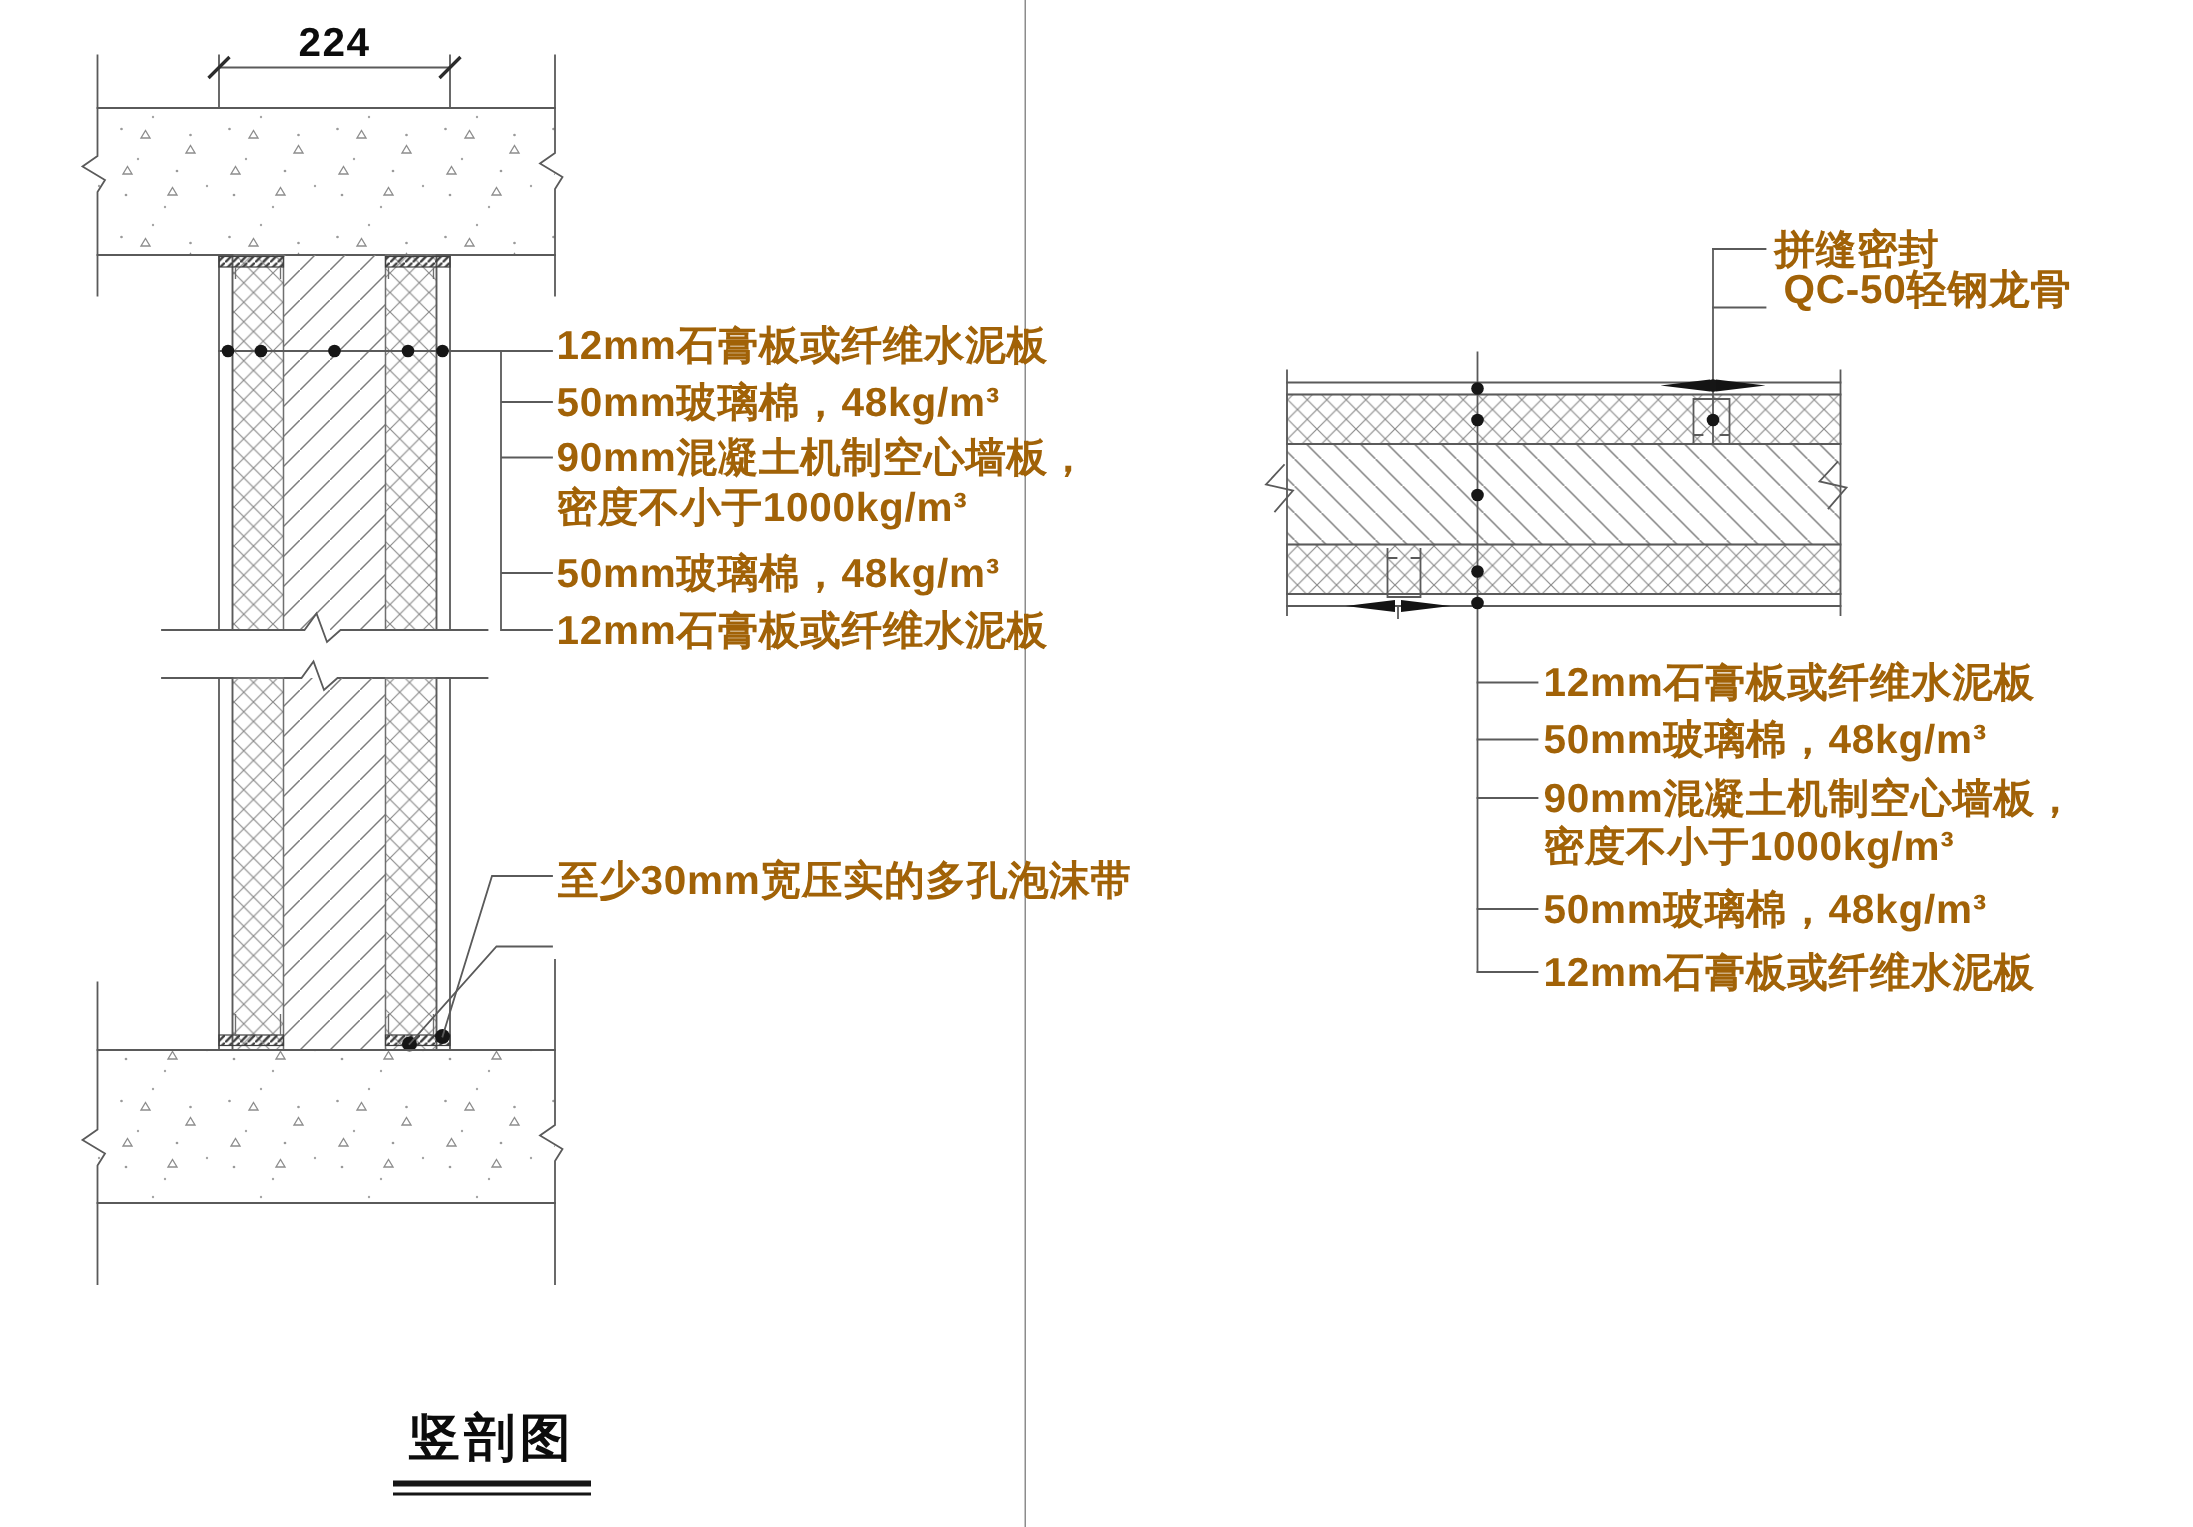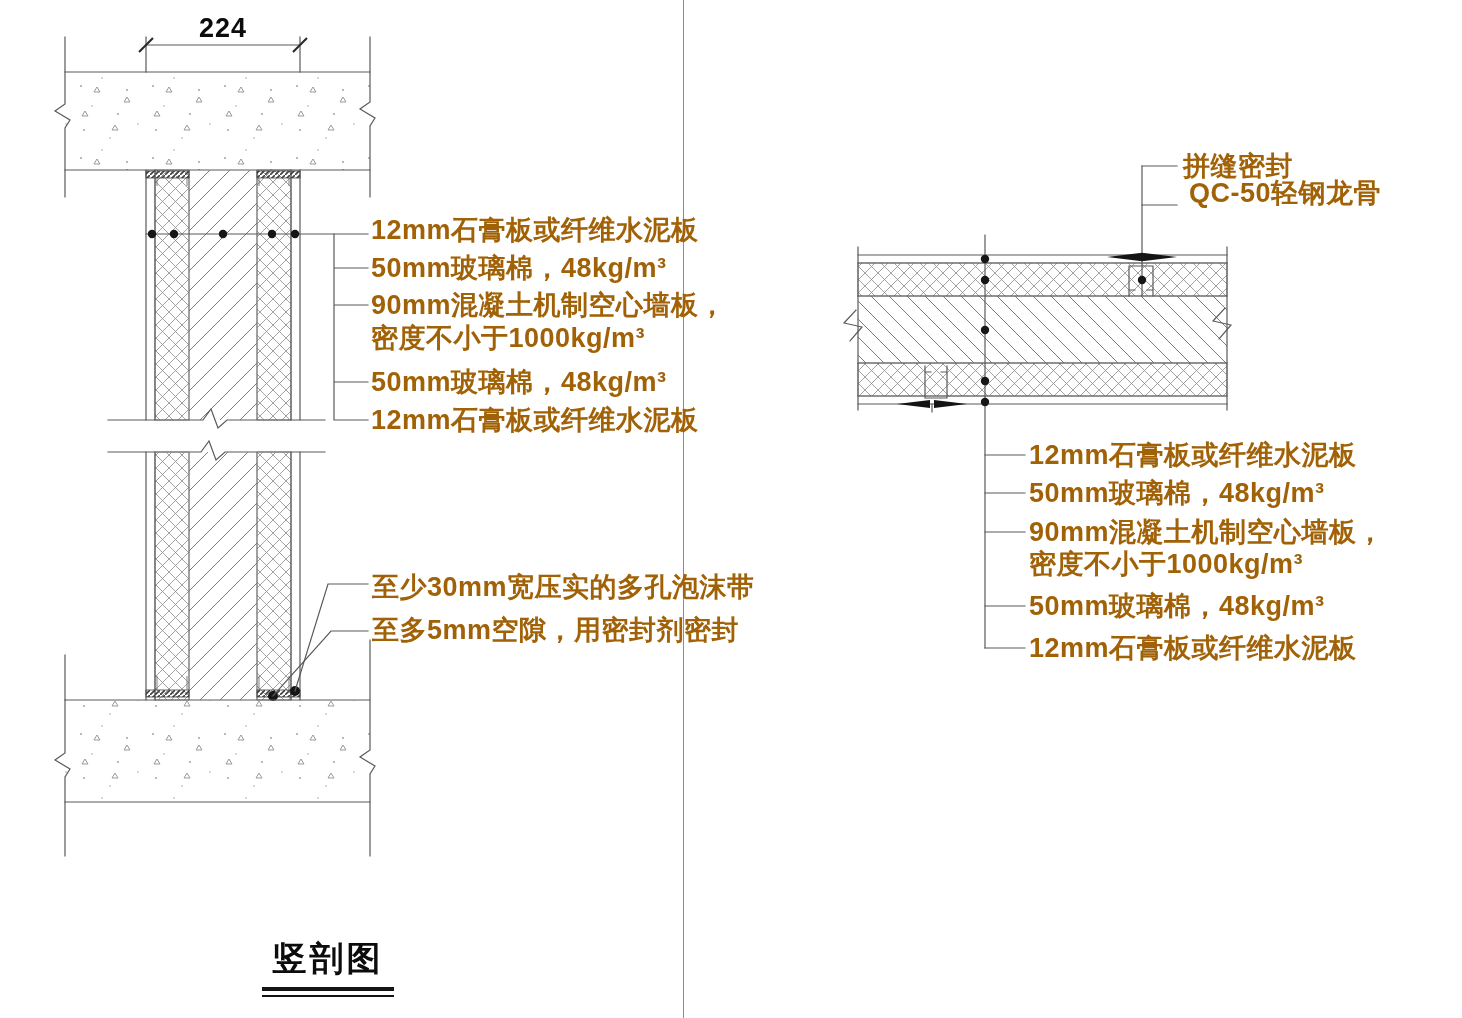--- a/index.html
+++ b/index.html
@@ -199,21 +199,20 @@
   <div class="dim-label" style="left:146px;top:13px;width:154px;">224</div>
 
   <div class="callout" style="left:371px;top:217px;">12mm石膏板或纤维水泥板</div>
   <div class="callout" style="left:371px;top:255px;">50mm玻璃棉，48kg/m³</div>
   <div class="callout" style="left:371px;top:292px;">90mm混凝土机制空心墙板，</div>
   <div class="callout" style="left:371px;top:325px;">密度不小于1000kg/m³</div>
   <div class="callout" style="left:371px;top:369px;">50mm玻璃棉，48kg/m³</div>
   <div class="callout" style="left:371px;top:407px;">12mm石膏板或纤维水泥板</div>
 
   <div class="callout" style="left:372px;top:574px;">至少30mm宽压实的多孔泡沫带</div>
-  <div class="callout" style="left:372px;top:617px;">至多5mm空隙，用密封剂密封</div>
 
   <div class="callout" style="left:1183px;top:153px;">拼缝密封</div>
   <div class="callout" style="left:1189px;top:180px;">QC-50轻钢龙骨</div>
 
   <div class="callout" style="left:1029px;top:442px;">12mm石膏板或纤维水泥板</div>
   <div class="callout" style="left:1029px;top:480px;">50mm玻璃棉，48kg/m³</div>
   <div class="callout" style="left:1029px;top:519px;">90mm混凝土机制空心墙板，</div>
   <div class="callout" style="left:1029px;top:551px;">密度不小于1000kg/m³</div>
   <div class="callout" style="left:1029px;top:593px;">50mm玻璃棉，48kg/m³</div>
   <div class="callout" style="left:1029px;top:635px;">12mm石膏板或纤维水泥板</div>

